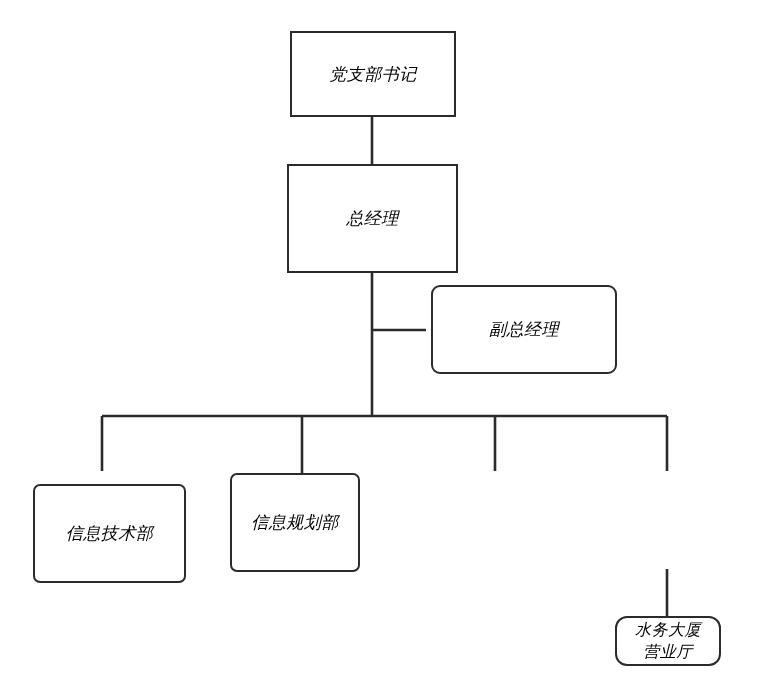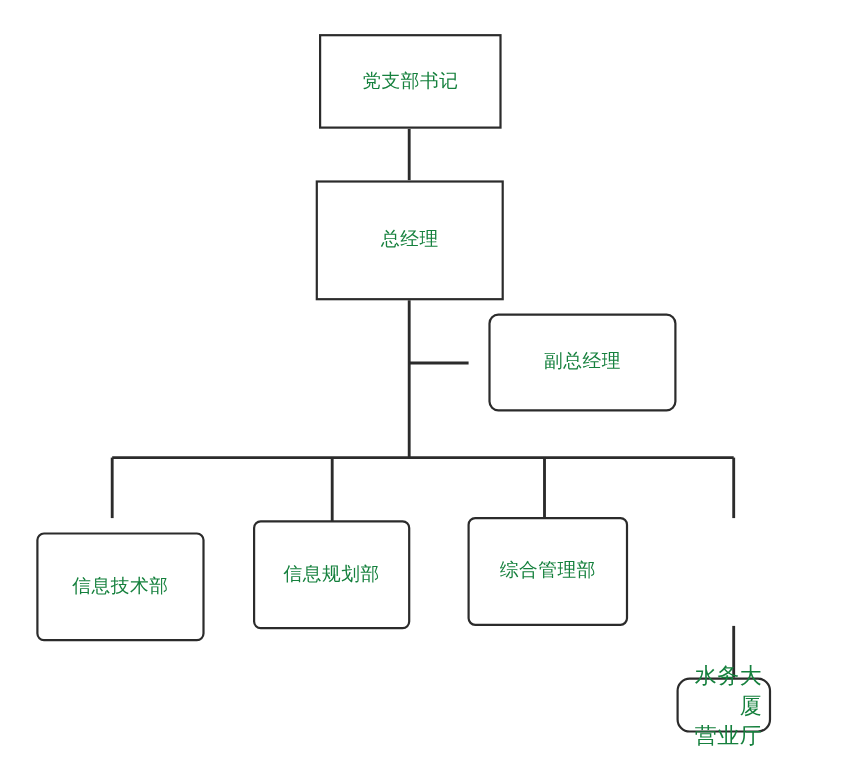--- a/index.html
+++ b/index.html
@@ -32,44 +32,45 @@
     display: block;
   }
   .node {
     position: absolute;
     box-sizing: border-box;
     background: #ffffff;
     border: 2px solid #2b2b2b;
     display: flex;
     align-items: center;
     justify-content: center;
-    text-align: right;
-    color: #15803d;
+    text-align: center;
+    color: #000000;
     font-size: 17px;
     line-height: 1.35;
     letter-spacing: 0.5px;
     font-weight: 400;
+    font-style: italic;
   }
   .node.sharp   { border-radius: 0px; }
   .node.soft    { border-radius: 9px; }
   .node.softer  { border-radius: 7px; }
   .node.pill    { border-radius: 12px; border-width: 2px; }
   .node-label {
     display: block;
     white-space: pre-line;
     padding: 0 6px;
   }
   .n-dangzhibu  { left: 290px; top: 31px;  width: 166px; height: 86px; }
   .n-zongjingli { left: 287px; top: 164px; width: 171px; height: 109px; }
-  .n-fuzongjingli { left: 444px; top: 285px; width: 171px; height: 89px; }
+  .n-fuzongjingli { left: 431px; top: 285px; width: 186px; height: 89px; }
   .n-dept0 { left: 33px;  top: 484px; width: 153px; height: 99px; }
-  .n-dept1 { left: 230px; top: 473px; width: 143px; height: 99px; }
+  .n-dept1 { left: 230px; top: 473px; width: 130px; height: 99px; }
   .n-dept2 { left: 425px; top: 470px; width: 146px; height: 99px; }
   .n-dept3 { left: 598px; top: 470px; width: 138px; height: 99px; }
-  .n-hall  { left: 615px; top: 616px; width: 86px; height: 50px; font-size: 20px; }
+  .n-hall  { left: 615px; top: 616px; width: 106px; height: 50px; font-size: 16px; }
 </style>
 </head>
 <body>
 
 <div id="chart-root">
 
   <svg id="org-svg" viewBox="0 0 768 696" xmlns="http://www.w3.org/2000/svg">
     <g stroke="#2b2b2b" stroke-width="2.6" fill="none" stroke-linecap="butt">
 
       <line x1="372" y1="117" x2="372" y2="164"></line>
@@ -102,23 +103,20 @@
   </div>
 
   <div class="node softer n-dept0">
     <span class="node-label">信息技术部</span>
   </div>
 
   <div class="node softer n-dept1">
     <span class="node-label">信息规划部</span>
   </div>
 
-  <div class="node softer n-dept2">
-    <span class="node-label">综合管理部</span>
-  </div>
 
 
   <div class="node pill n-hall">
     <span class="node-label">水务大厦
 营业厅</span>
   </div>
 
 </div>
 
 </body></html>

